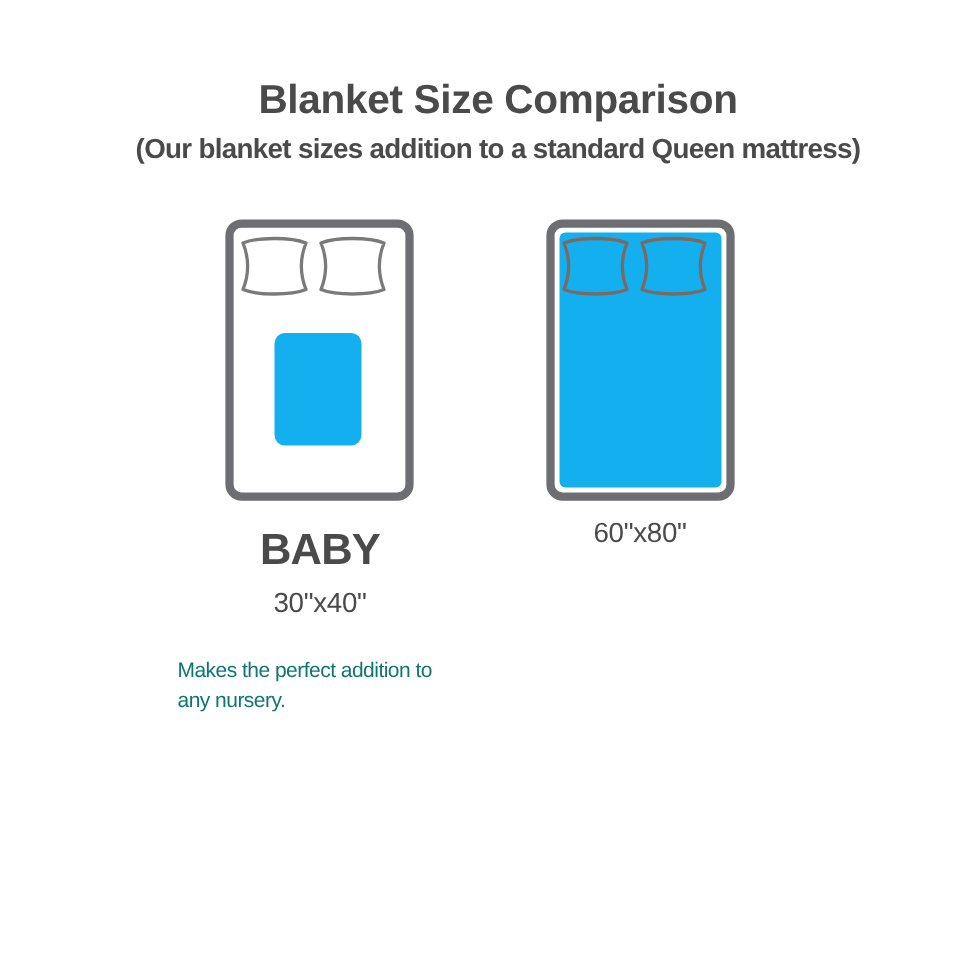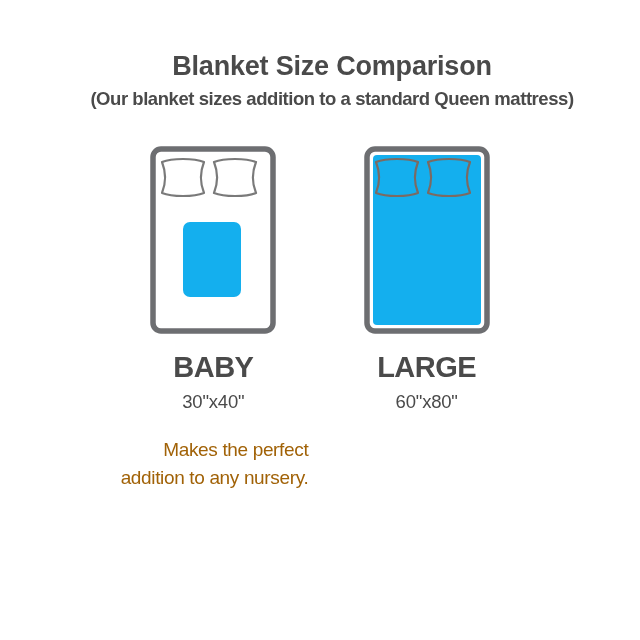--- a/index.html
+++ b/index.html
@@ -87,26 +87,26 @@
   .size-dims {
     font-size: 18.5px;
     font-weight: normal;
     color: #4a4a4a;
     letter-spacing: -0.2px;
     line-height: 1;
     margin-top: 11px;
     white-space: nowrap;
   }
   .desc {
-    font-size: 19px;
+    font-size: 14px;
     font-weight: normal;
-    color: #a16207;
+    color: #0f766e;
     letter-spacing: -0.35px;
     line-height: 1.48;
-    text-align: right;
+    text-align: left;
     margin-top: 24px;
     width: 190px;
   }
 </style>
 </head>
 <body>
 
 <div class="page">
 
   <div class="header">
@@ -139,18 +139,17 @@
       <div class="bed-wrap">
         <svg class="bed-svg" viewBox="0 0 126 190" xmlns="http://www.w3.org/2000/svg">
           <rect x="3" y="4" width="120" height="182" rx="8" ry="8" fill="#ffffff" stroke="#6D6E71" stroke-width="5.5"></rect>
 
           <rect x="9" y="10" width="108" height="170" rx="4" ry="4" fill="#14AFEE"></rect>
 
           <path d="M12,17 C22,13 44,13 54,17 C50,27 50,38 54,48 C44,52 22,52 12,48 C16,38 16,27 12,17 Z" fill="none" stroke="#7C6A62" stroke-width="2.2" stroke-linejoin="round"></path>
           <path d="M64,17 C74,13 96,13 106,17 C102,27 102,38 106,48 C96,52 74,52 64,48 C68,38 68,27 64,17 Z" fill="none" stroke="#7C6A62" stroke-width="2.2" stroke-linejoin="round"></path>
         </svg>
       </div>
-      <div class="size-name">LARGE</div>
       <div class="size-dims">60"x80"</div>
     </div>
 
   </div>
 </div>
 
 </body></html>

